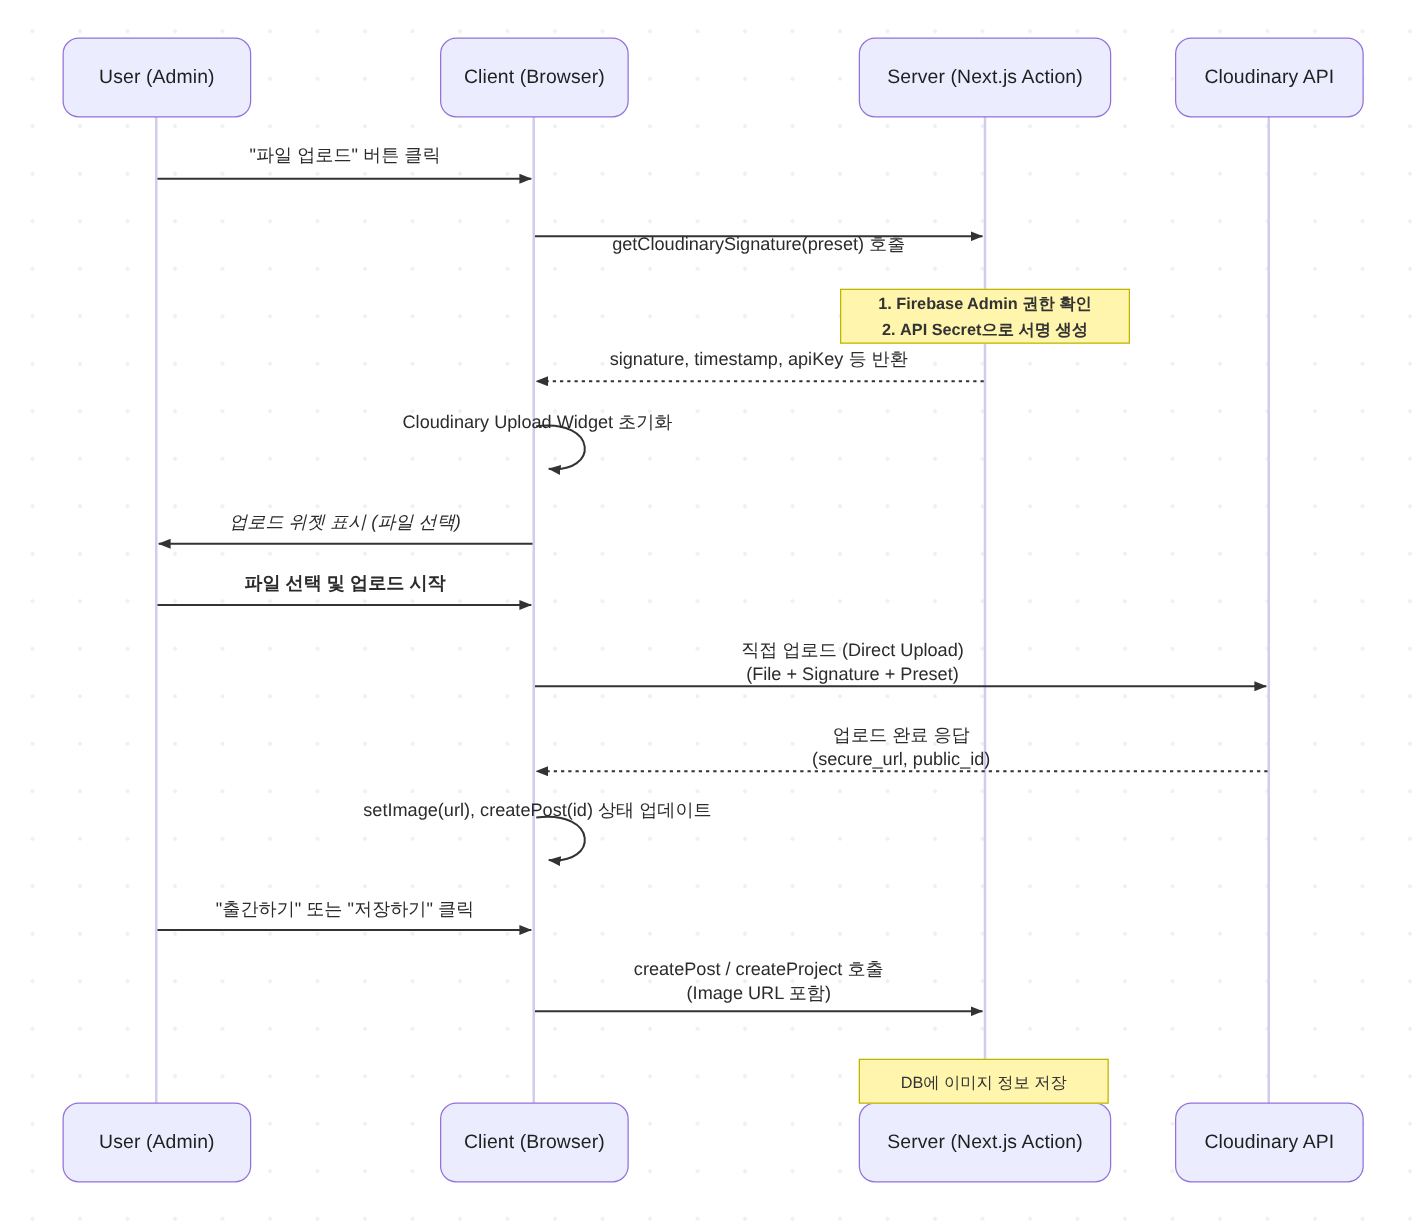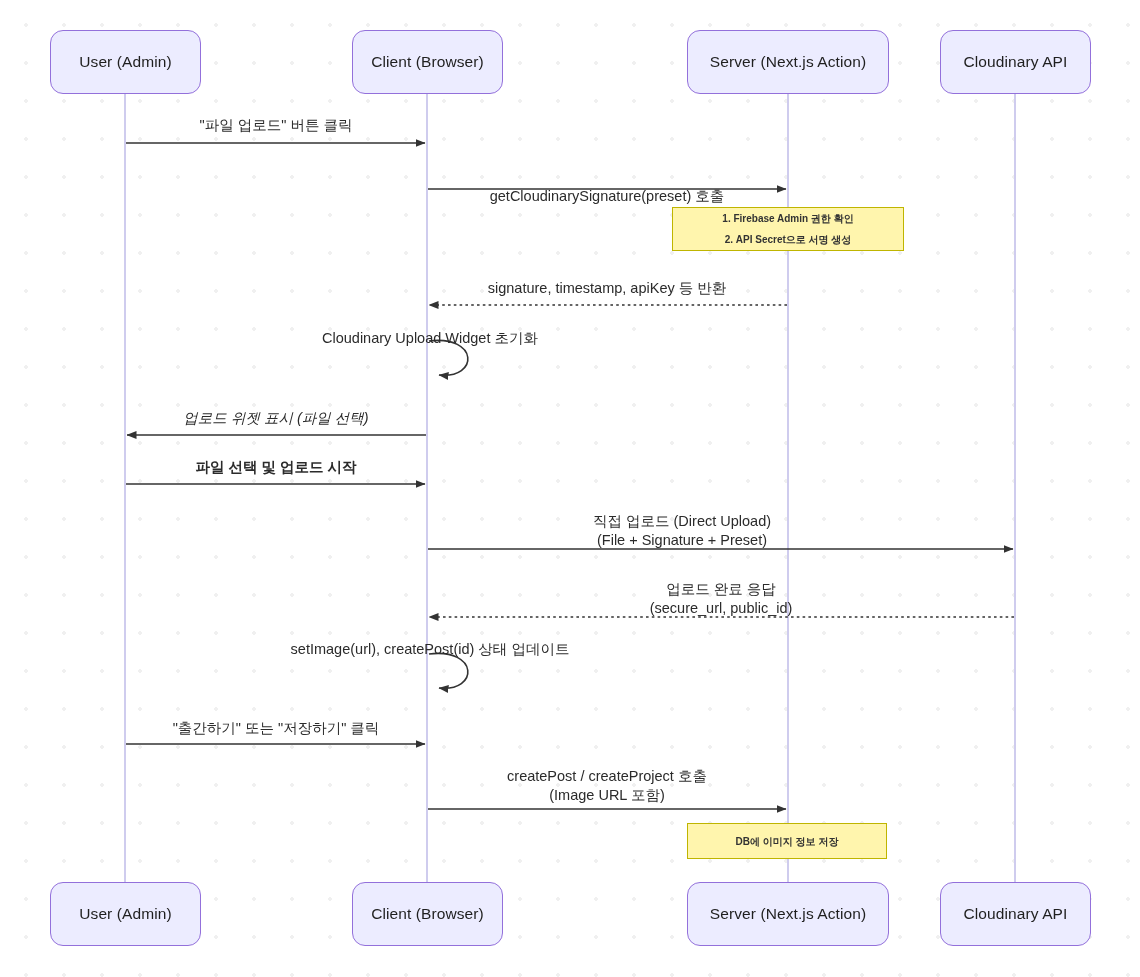--- a/index.html
+++ b/index.html
@@ -52,28 +52,29 @@
     pointer-events: none;
   }
   .note-box {
     position: absolute;
     box-sizing: border-box;
     background: #FFF5AD;
     border: 1px solid #BFB500;
     display: flex;
     align-items: center;
     justify-content: center;
-    font-size: 10px;
+    font-size: 13px;
     color: #333333;
     text-align: center;
     line-height: 21px;
     white-space: pre;
     font-weight: 600;
+    margin-top: 24px;
   }
-  .note-box.plain { font-weight: 700; }
+  .note-box.plain { font-weight: 400; }
 </style>
 </head>
 <body>
 
 <div id="diagram-root">
 
   <svg class="svg-layer" id="svg-layer" viewBox="0 0 1140 977" xmlns="http://www.w3.org/2000/svg">
     <defs>
       <marker id="arrowhead" markerWidth="10" markerHeight="8" refX="9.5" refY="4" orient="auto" markerUnits="userSpaceOnUse">
         <path d="M0,0 L10,4 L0,8 z" fill="#333333"></path>

